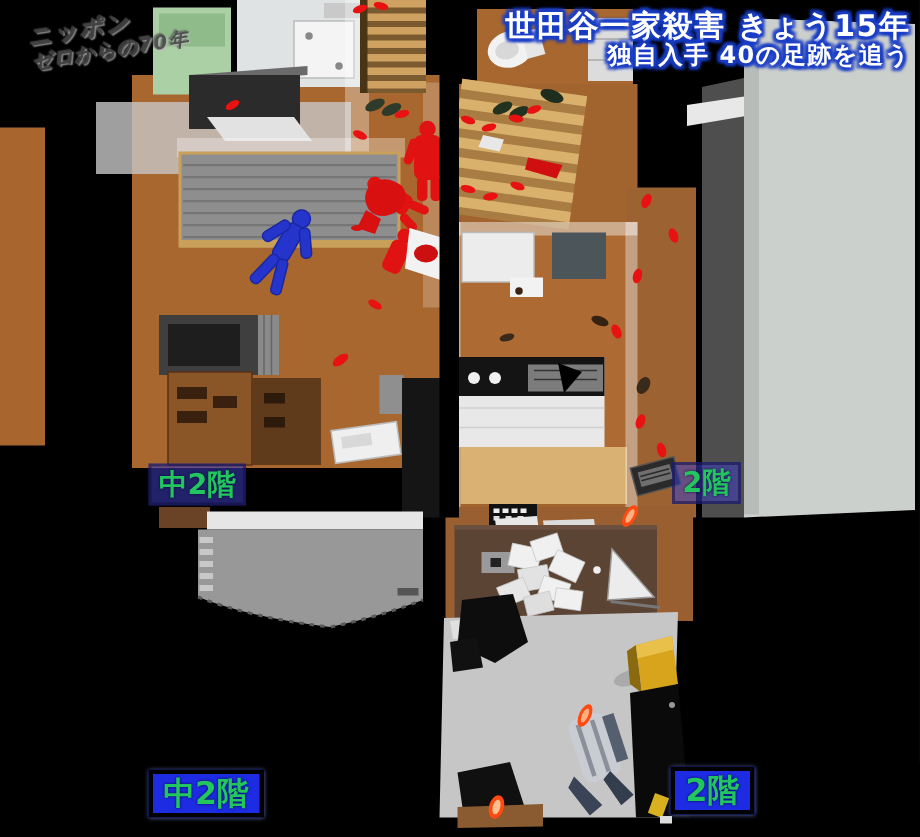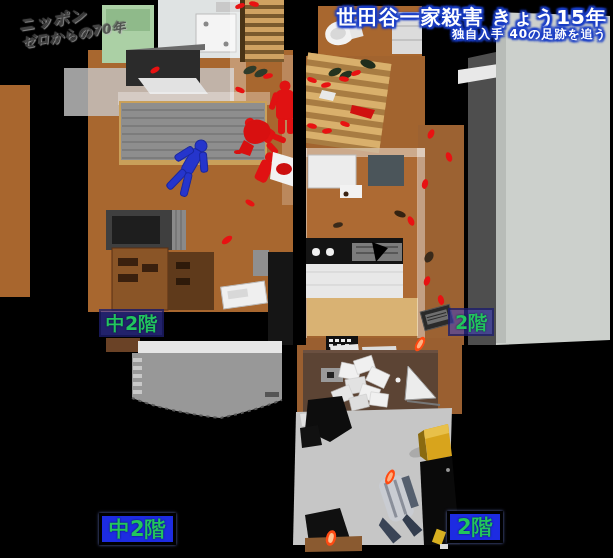--- a/index.html
+++ b/index.html
@@ -22,21 +22,21 @@
   .headline{
     right:6px;top:6px;text-align:right;line-height:1.1;
     color:#fff;font-weight:bold;font-size:20px;letter-spacing:1px;
     text-shadow:
       -2px 0 2px #1a3ec6, 2px 0 2px #1a3ec6,
       0 -2px 2px #1a3ec6, 0 2px 2px #1a3ec6,
       -2px -2px 2px #1a3ec6, 2px 2px 2px #1a3ec6,
       2px -2px 2px #1a3ec6, -2px 2px 2px #1a3ec6;
     margin-left: 32px;
   }
-  .headline .h2{font-size:12px;}
+  .headline .h2{font-size:16px;}
   
   .floor-label{
     color:#22c55e;font-weight:bold;text-align:center;
   }
   .floor-label.translucent{
     background:rgba(62,62,195,.55);
     border:2px solid rgba(15,15,70,.55);
     font-size:19px;line-height:24px;padding:0 5px;
     text-shadow:0 0 2px rgba(0,0,40,.8);
   }

